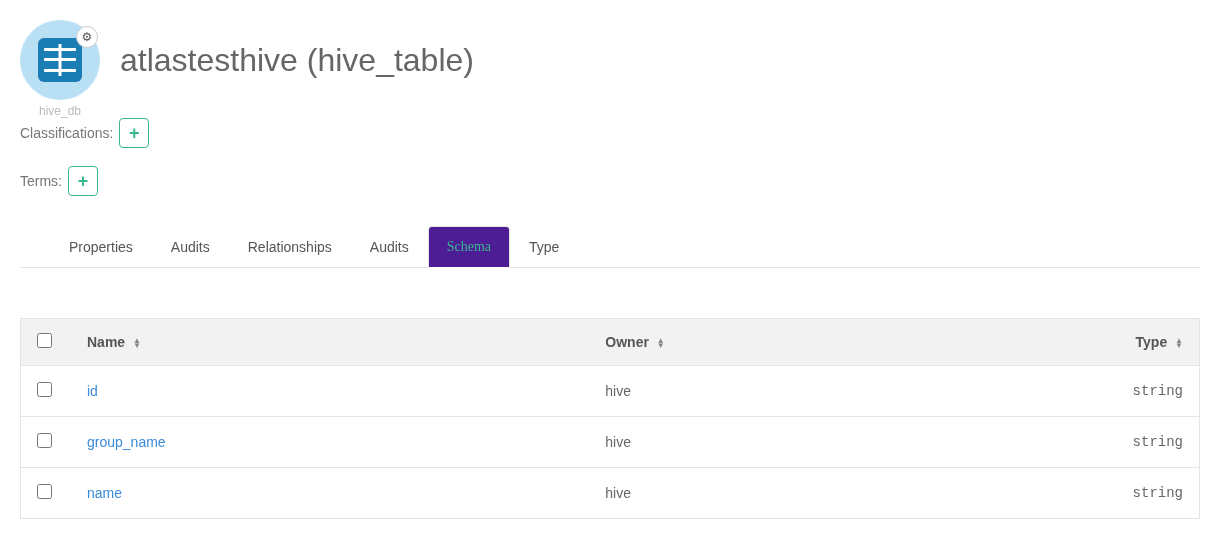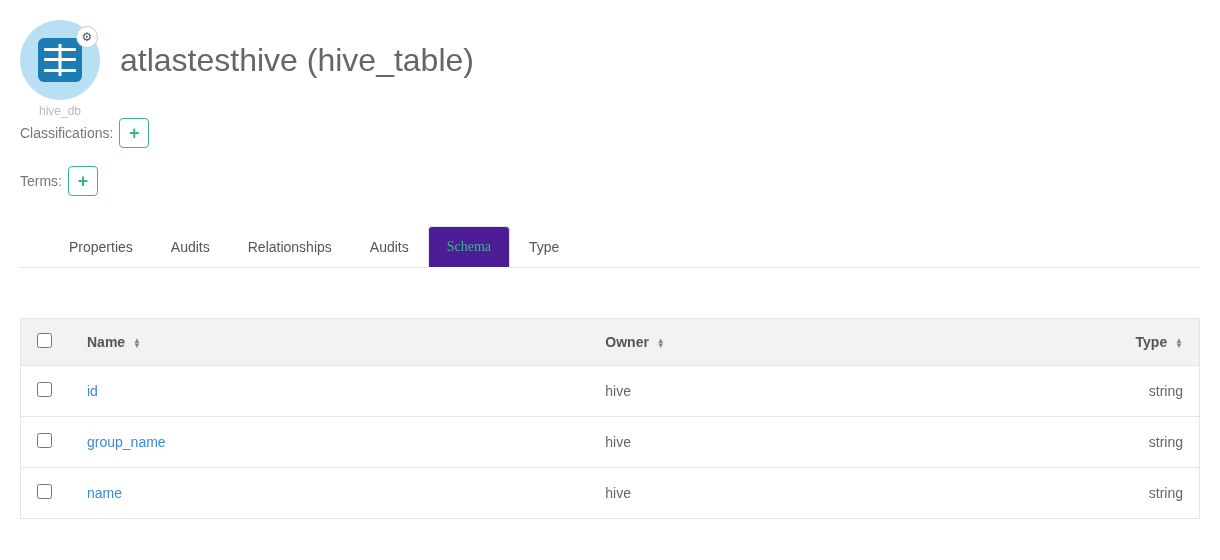--- a/index.html
+++ b/index.html
@@ -154,21 +154,21 @@
       border-bottom: 1px solid #e5e5e5;
     }
     .tbl thead th:last-child { text-align: right; }
     .tbl tbody td {
       padding: 16px;
       font-size: 14px;
       border-bottom: 1px solid #e5e5e5;
       color: #666;
     }
     .tbl tbody tr:last-child td { border-bottom: none; }
-    .tbl tbody td:last-child { text-align: right; }
+    .tbl tbody td:last-child { text-align: right; font-family: Liberation Mono, monospace; }
     .col-check { width: 50px; }
     .col-name { width: 44%; }
     .col-owner { width: 38%; }
     .col-type { width: auto; text-align: right; }
     .link { color: #3a8bd8; cursor: pointer; }
     .sort-arrows {
       display: inline-flex;
       flex-direction: column;
       line-height: 5px;
       font-size: 8px;

